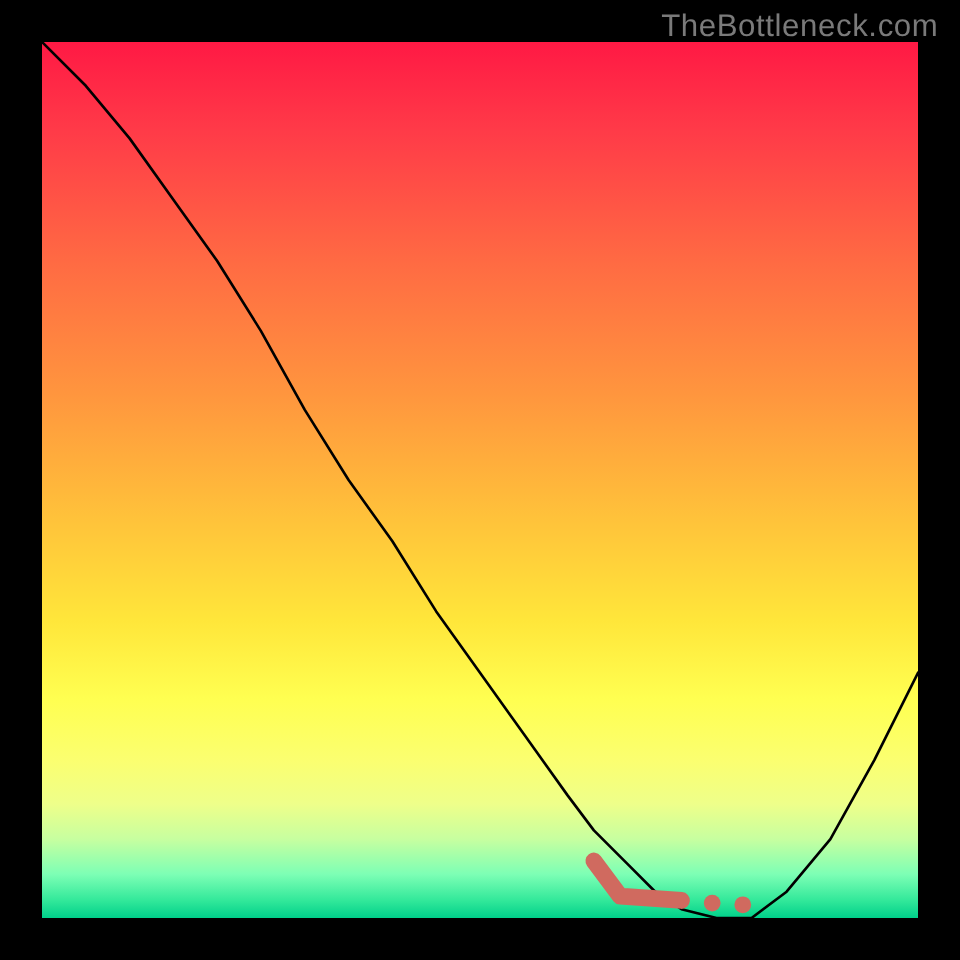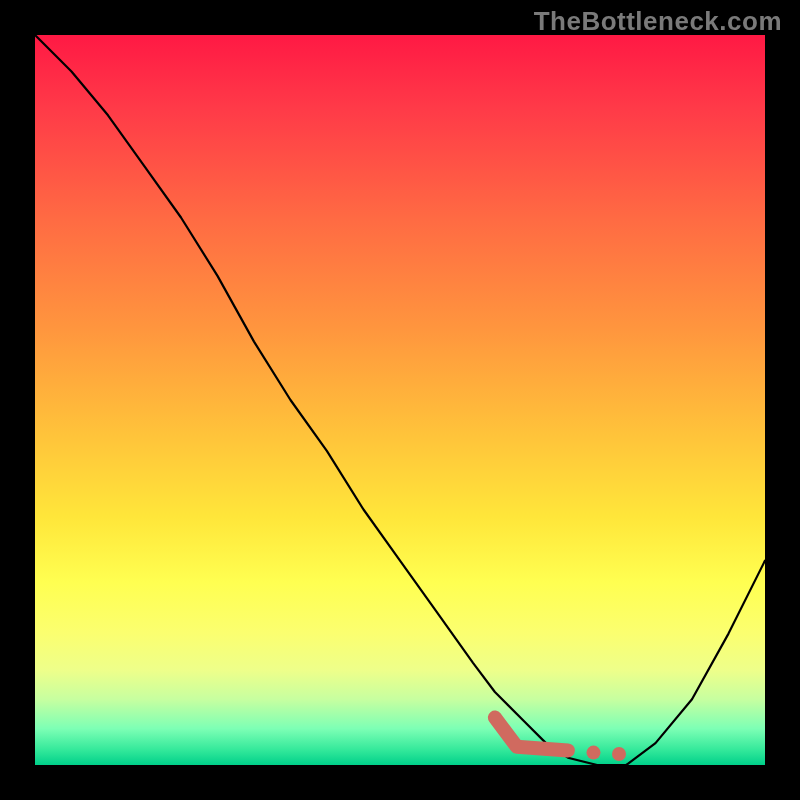--- a/index.html
+++ b/index.html
@@ -18,21 +18,21 @@
     width: 800px;
     height: 800px;
     background: #000;
   }
   .watermark {
     position: absolute;
     top: 6px;
     right: 18px;
     color: #7a7a7a;
     font-size: 26px;
-    font-weight: 700;
+    font-weight: 400;
     letter-spacing: 0.5px;
     user-select: none;
   }
   .plot {
     position: absolute;
     left: 35px;
     top: 35px;
     width: 730px;
     height: 730px;
     background: linear-gradient(

